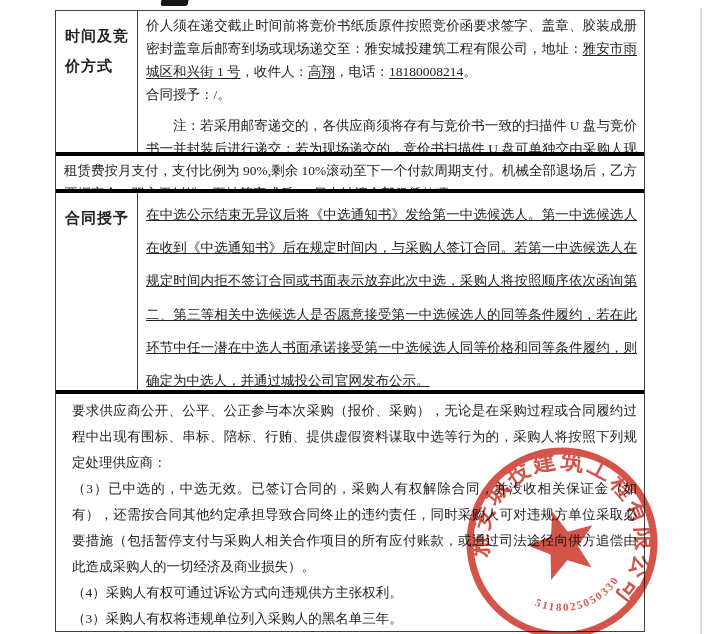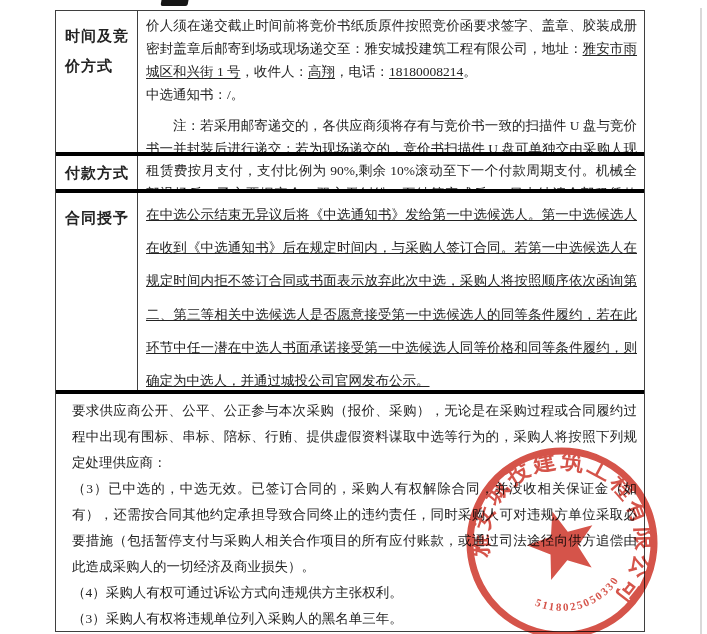--- a/index.html
+++ b/index.html
@@ -82,29 +82,26 @@
   <div class="scan-edge"></div>
 
   <div class="doc-table">
 
     <div class="row r1">
       <div class="cell-label">
         <span>时间及竞价方式</span>
       </div>
       <div class="cell-body">
         <p><span>价人须在递交截止时间前将竞价书纸质原件按照竞价函要求签字、盖章、胶装成册密封盖章后邮寄到场或现场递交至：雅安城投建筑工程有限公司，地址：</span><span class="u">雅安市雨城区和兴街 1 号</span><span>，收件人：</span><span class="u">高翔</span><span>，电话：</span><span class="u">18180008214</span><span>。</span></p>
-        <p>中选通知书：/。</p>
+        <p>合同授予：/。</p>
         <p class="note-para">注：若采用邮寄递交的，各供应商须将存有与竞价书一致的扫描件 U 盘与竞价书一并封装后进行递交；若为现场递交的，竞价书扫描件 U 盘可单独交由采购人现场拷贝后予以归还。</p>
       </div>
     </div>
 
     <div class="row r2 v-center">
-      <div class="cell-label">
-        <span>付款方式</span>
-      </div>
       <div class="cell-body">
         <p>租赁费按月支付，支付比例为 90%,剩余 10%滚动至下一个付款周期支付。机械全部退场后，乙方票据齐全，双方无纠纷，至结算完成后 30 日内结清全部租赁款项。</p>
       </div>
     </div>
 
     <div class="row r3">
       <div class="cell-label">
         <span>合同授予</span>
       </div>
       <div class="cell-body">

